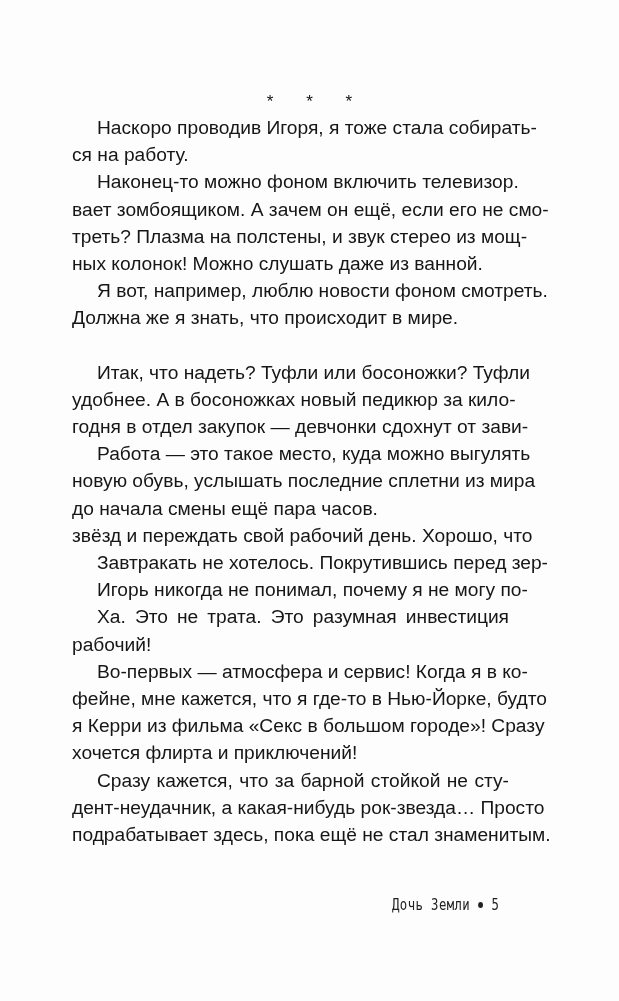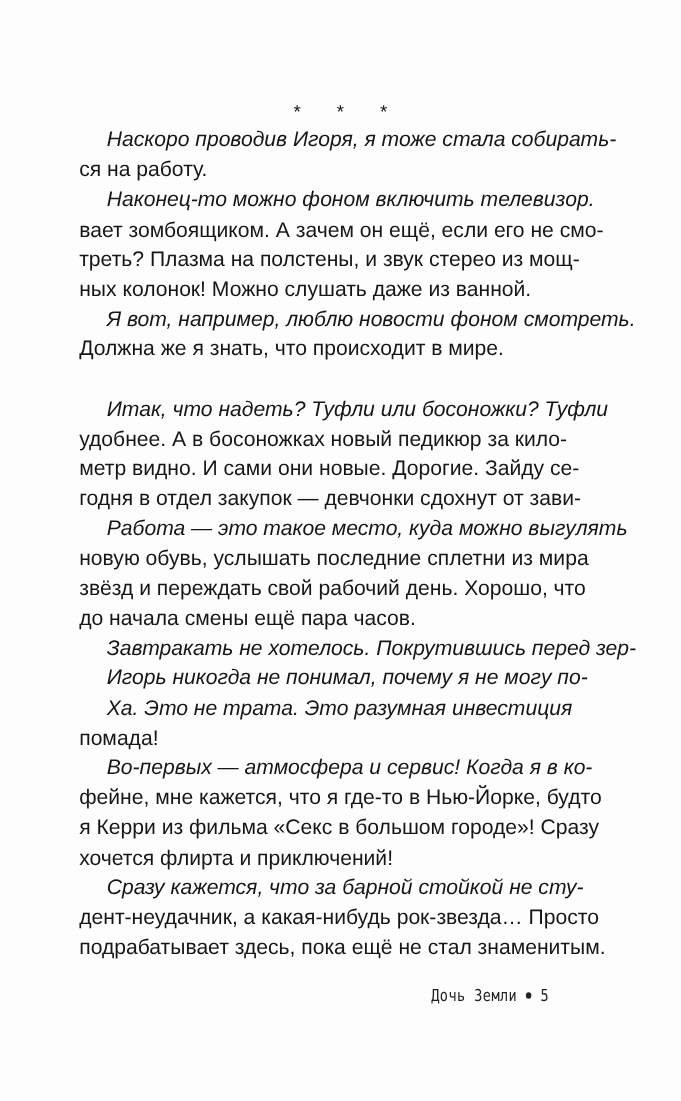--- a/index.html
+++ b/index.html
@@ -15,21 +15,21 @@
   .body-text {
     position: absolute; left: 72px; top: 114px; width: 437px;
     font-family: "Liberation Sans", sans-serif; font-size: 19.2px; line-height: 27.2px;
     color: #161616;
   }
   .line {
     display: block; height: 27.2px; white-space: nowrap;
     text-align: justify; text-align-last: justify; overflow: visible;
   }
   .line.last { text-align-last: left; }
-  .line.indent { padding-left: 25px; font-style: italic; }
+  .line.indent { padding-left: 25px; }
   .gap { display: block; height: 27.2px; }
   .footer {
     position: absolute; top: 896px; left: 392px;
     font-family: "DejaVu Sans Mono", monospace; font-size: 15px; color: #222;
     letter-spacing: 0.5px; transform: scaleX(0.82); transform-origin: left center;
     white-space: nowrap;
   }
   .footer .dot { display: inline-block; width: 6px; height: 6px; border-radius: 50%; background: #222; margin: 0 10px 2px 10px; vertical-align: middle; }
 </style>
 </head>
@@ -50,38 +50,37 @@
         <span class="line last">ных колонок! Можно слушать даже из ванной.</span>
       </div>
       <div>
         <span class="line indent">Я вот, например, люблю новости фоном смотреть.</span>
         <span class="line last">Должна же я знать, что происходит в мире.</span>
       </div>
       <span class="gap"></span>
       <div>
         <span class="line indent">Итак, что надеть? Туфли или босоножки? Туфли</span>
         <span class="line">удобнее. А в босоножках новый педикюр за кило-</span>
-        <span class="line">метр видно. И сами они новые. Дорогие. Зайду се-</span>
         <span class="line">годня в отдел закупок — девчонки сдохнут от зави-</span>
       </div>
       <div>
         <span class="line indent">Работа — это такое место, куда можно выгулять</span>
         <span class="line">новую обувь, услышать последние сплетни из мира</span>
+        <span class="line last">до начала смены ещё пара часов.</span>
         <span class="line">звёзд и переждать свой рабочий день. Хорошо, что</span>
-        <span class="line last">до начала смены ещё пара часов.</span>
       </div>
       <div>
         <span class="line indent">Завтракать не хотелось. Покрутившись перед зер-</span>
       </div>
       <div>
         <span class="line indent">Игорь никогда не понимал, почему я не могу по-</span>
       </div>
       <div>
         <span class="line indent">Ха. Это не трата. Это разумная инвестиция</span>
-        <span class="line last">помада!</span>
+        <span class="line last">рабочий!</span>
       </div>
       <div>
         <span class="line indent">Во-первых — атмосфера и сервис! Когда я в ко-</span>
         <span class="line">фейне, мне кажется, что я где-то в Нью-Йорке, будто</span>
         <span class="line">я Керри из фильма «Секс в большом городе»! Сразу</span>
         <span class="line last">хочется флирта и приключений!</span>
       </div>
       <div>
         <span class="line indent">Сразу кажется, что за барной стойкой не сту-</span>
         <span class="line">дент-неудачник, а какая-нибудь рок-звезда… Просто</span>

